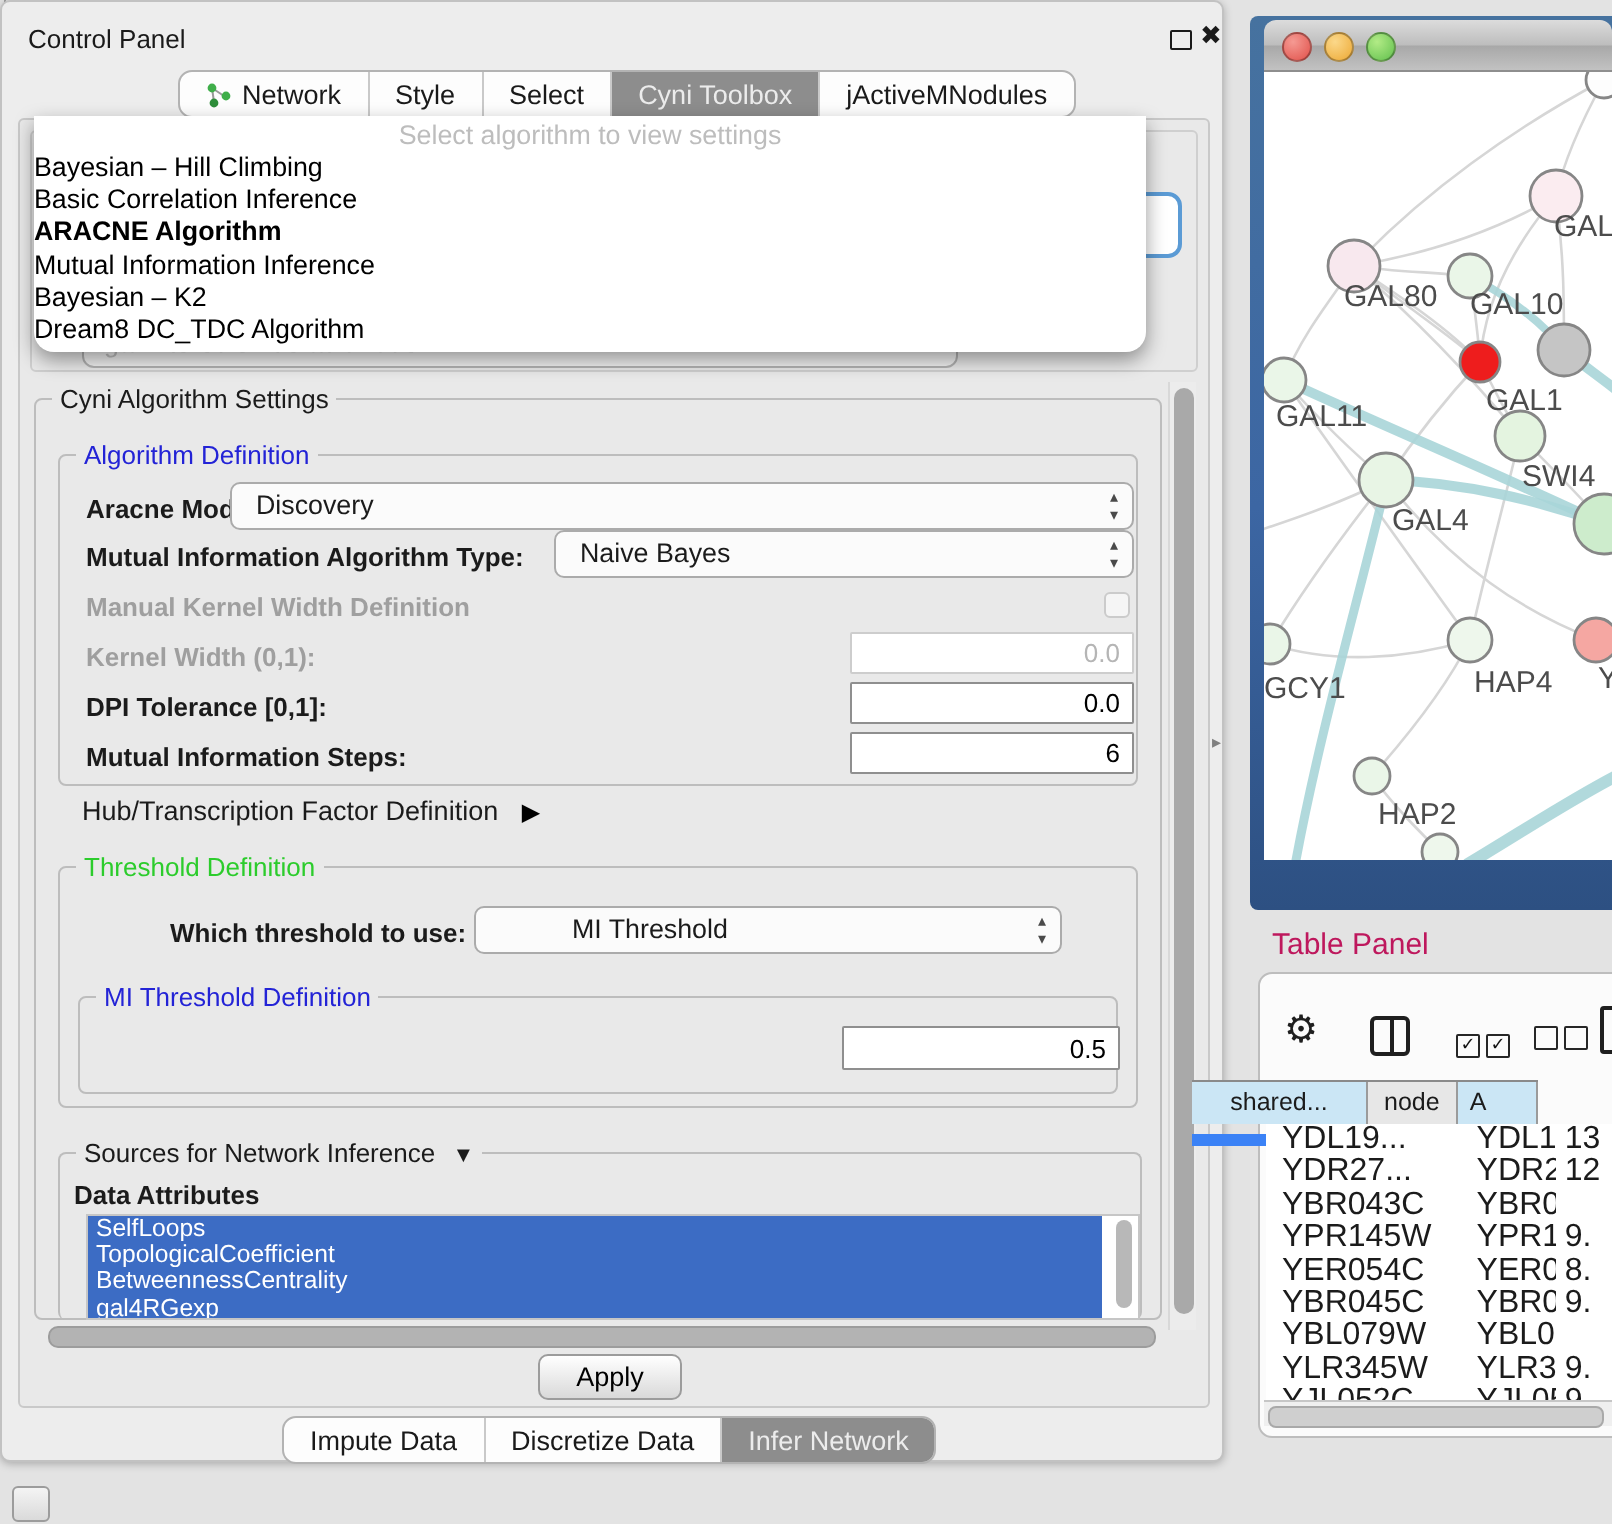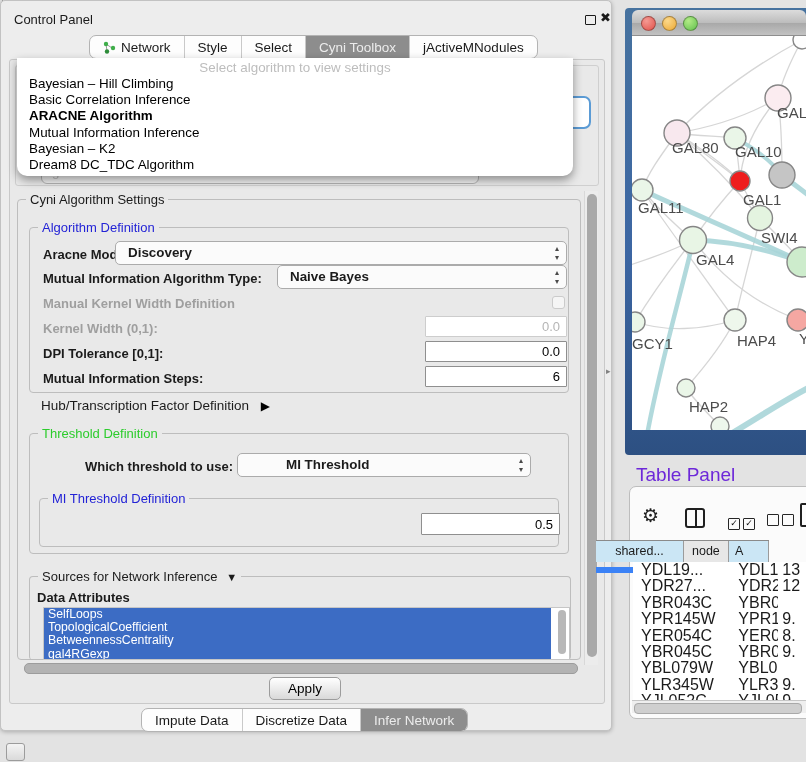--- a/index.html
+++ b/index.html
@@ -24,37 +24,37 @@
   
   #content{left:8px;top:58px;width:596px;height:645px;background:#e9e9e9;border:1px solid #c9c9c9;border-radius:3px;}
   #subtop{left:14px;top:64px;width:584px;height:121px;border:1px solid #cfcfcf;border-radius:3px;}
   #hidden-combo{left:40px;top:158px;width:438px;height:25px;border:1px solid #b4b4b4;border-radius:6px;
                 background:#f4f4f4;font-size:13.4px;color:#c2c2c2;line-height:23px;padding-left:10px;z-index:1;}
   #blue-frag{left:552px;top:95px;width:38px;height:33px;border:2px solid #5b9bd5;border-radius:7px;background:#ffffff;z-index:1;}
   
   #dropdown{left:16px;top:57px;width:556px;background:#ffffff;border-radius:0 0 10px 10px;
             box-shadow:0 4px 10px rgba(0,0,0,.4);z-index:10;padding-bottom:3px;}
   .dd-ph{height:16px;text-align:center;color:#bdbdbd;font-size:13.4px;padding-top:2px;}
-  .dd-opt{height:16.2px;line-height:16.2px;padding-left:12px;font-size:13.4px;color:#000;cursor:pointer;}
+  .dd-opt{height:16.2px;line-height:16.2px;padding-left:0;font-size:13.4px;color:#000;cursor:pointer;}
   .dd-opt.bold{font-weight:bold;}
   
   .group{border:1px solid #bdbdbd;border-radius:4px;}
   .glabel{position:absolute;top:-8px;left:8px;background:#e9e9e9;padding:0 4px;font-size:13px;white-space:nowrap;}
   .gl-blue{color:#2323d6;}
   .gl-green{color:#2ccc2c;}
   #settings-group{left:16px;top:198px;width:564px;height:461px;}
   #alg-group{left:28px;top:226px;width:540px;height:166px;}
   #thr-group{left:28px;top:432px;width:540px;height:121px;}
   #mithr-group{left:38px;top:497px;width:520px;height:49px;}
   #src-group{left:28px;top:575px;width:542px;height:84px;border-bottom:none;}
   .blbl{font-weight:700;font-size:13px;color:#1b1b1b;white-space:nowrap;}
   .dis{color:#9f9f9f;}
   
   .combo{border:1px solid #ababab;border-radius:5px;background:#fbfbfb;font-size:13.4px;line-height:21px;
-         padding-left:12px;cursor:pointer;font-weight:bold;}
+         padding-left:12px;cursor:pointer;}
   .stepper{position:absolute;right:7px;top:2px;display:flex;flex-direction:column;align-items:center;
            font-size:8px;line-height:9px;color:#4a4a4a;}
   .tinput{border:1px solid #8f8f8f;background:#ffffff;font-size:13px;text-align:right;padding:0 6px;
           font-family:"Liberation Sans","DejaVu Sans",sans-serif;border-radius:1px;}
   .tinput.disabled{border-color:#cdcdcd;color:#b5b5b5;}
   #combo-aracne{left:114px;top:240px;width:452px;height:24px;}
   #combo-mitype{left:276px;top:264px;width:290px;height:24px;}
   #combo-which{left:236px;top:452px;width:294px;height:24px;padding-left:48px;}
   #chk-manual{left:551px;top:295px;width:13px;height:13px;border:1px solid #cbcbcb;border-radius:3px;background:#f5f5f5;cursor:pointer;}
   #inp-kernel{left:424px;top:315px;width:142px;height:21px;}
@@ -89,21 +89,21 @@
              background:linear-gradient(180deg,#46729f 0%,#3c66a3 55%,#2d5082 100%);border-radius:4px 0 0 4px;}
   #net-titlebar{left:632px;top:10px;width:174px;height:26px;border-radius:6px 6px 0 0;
                 background:linear-gradient(#dcdcdc,#bdbdbd 50%,#a8a8a8 52%,#c2c2c2);border-bottom:1px solid #8e8e8e;}
   .light{position:absolute;top:6px;width:13px;height:13px;border-radius:50%;border:1px solid rgba(0,0,0,.3);cursor:pointer;}
   #light-close{left:9px;background:radial-gradient(circle at 35% 30%,#f59a93,#e1514a);}
   #light-min{left:30px;background:radial-gradient(circle at 35% 30%,#fbd88a,#eda935);}
   #light-zoom{left:51px;background:radial-gradient(circle at 35% 30%,#b2eb86,#62c04e);}
   #net-canvas{left:632px;top:36px;width:174px;height:394px;background:#ffffff;}
   .nlabel{font-family:"Liberation Sans","DejaVu Sans",sans-serif;font-size:15px;}
   
-  #table-panel-label{left:636px;top:464px;font-size:19px;color:#6d28d9;}
+  #table-panel-label{left:636px;top:464px;font-size:15px;color:#be185d;}
   #tpanel{left:629px;top:486px;width:185px;height:233px;background:#fbfbfb;border:1px solid #bdbdbd;border-radius:7px;}
   #gear-icon{left:642px;top:504px;font-size:19px;color:#1f1f1f;cursor:pointer;}
   #col-icon{left:685px;top:508px;width:20px;height:20px;border:2px solid #1f1f1f;border-radius:3px;cursor:pointer;}
   #col-icon:before{content:"";position:absolute;left:8px;top:0;width:2px;height:16px;background:#1f1f1f;}
   .ckbox{display:inline-block;width:10px;height:10px;border:1.5px solid #262626;border-radius:1px;
          font-size:9px;line-height:9px;text-align:center;color:#111;margin-right:3px;}
   #checks-on{left:728px;top:512px;cursor:pointer;}
   #checks-off{left:767px;top:512px;cursor:pointer;}
   #file-icon{left:800px;top:503px;width:15px;height:24px;border:2px solid #1f1f1f;border-radius:2px;cursor:pointer;}
   #thead{left:596px;top:540px;width:173px;height:33px;display:flex;border-top:1px solid #8a8a8a;border-bottom:6px solid #3b82f6;

